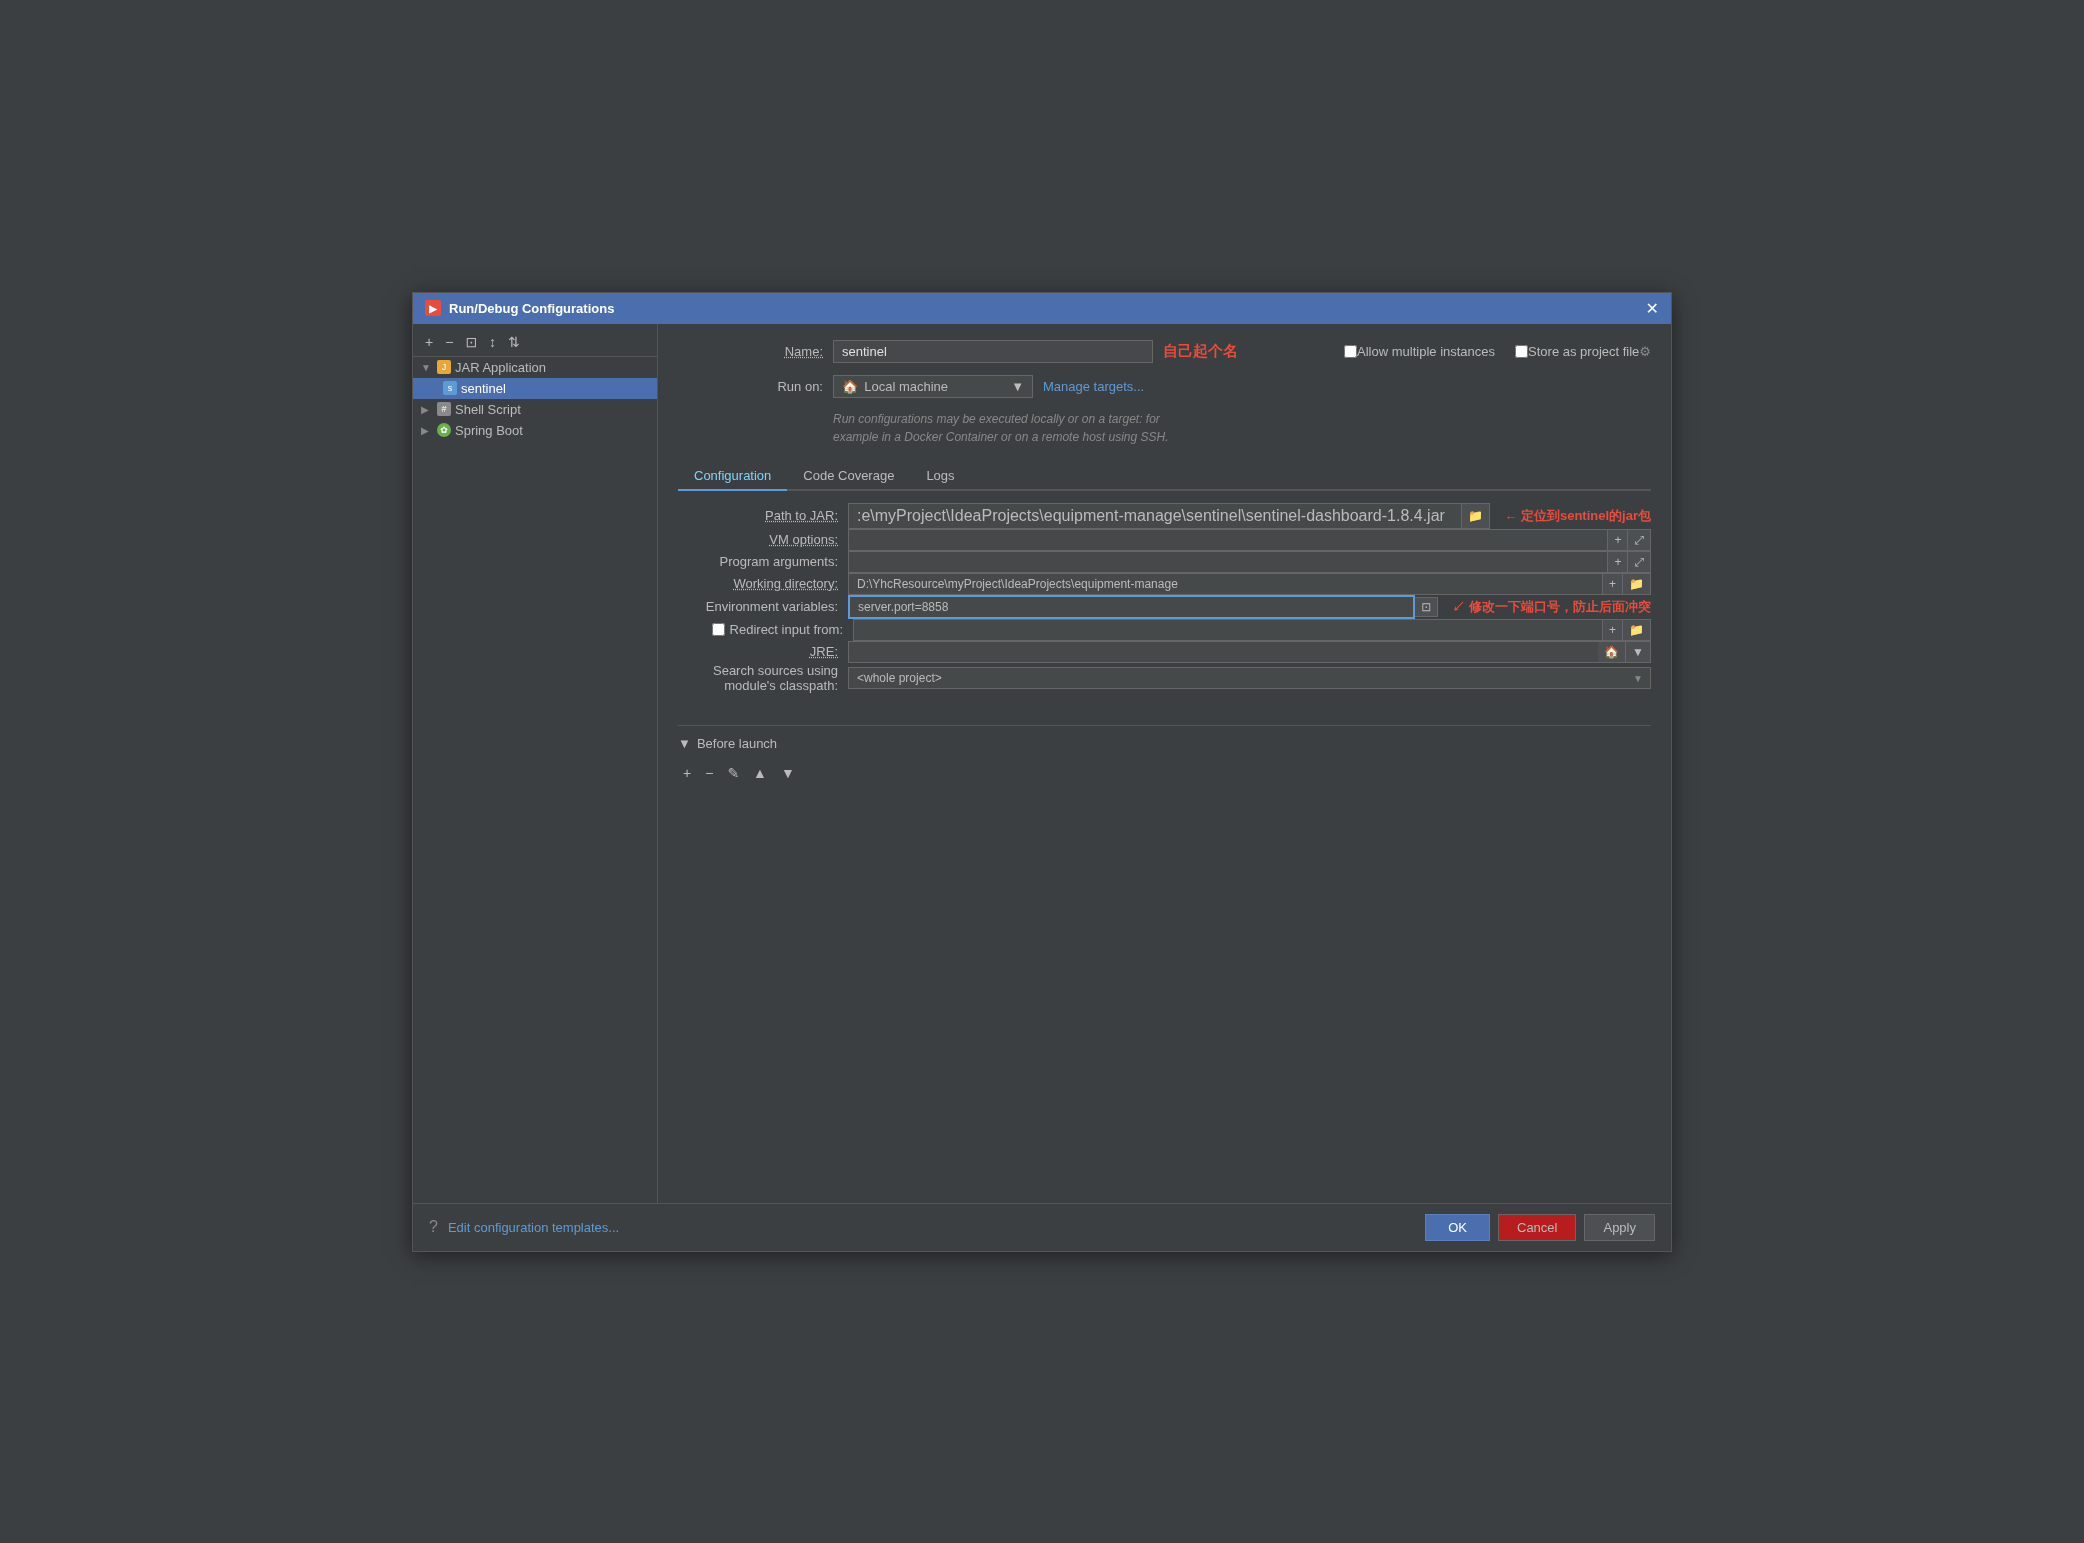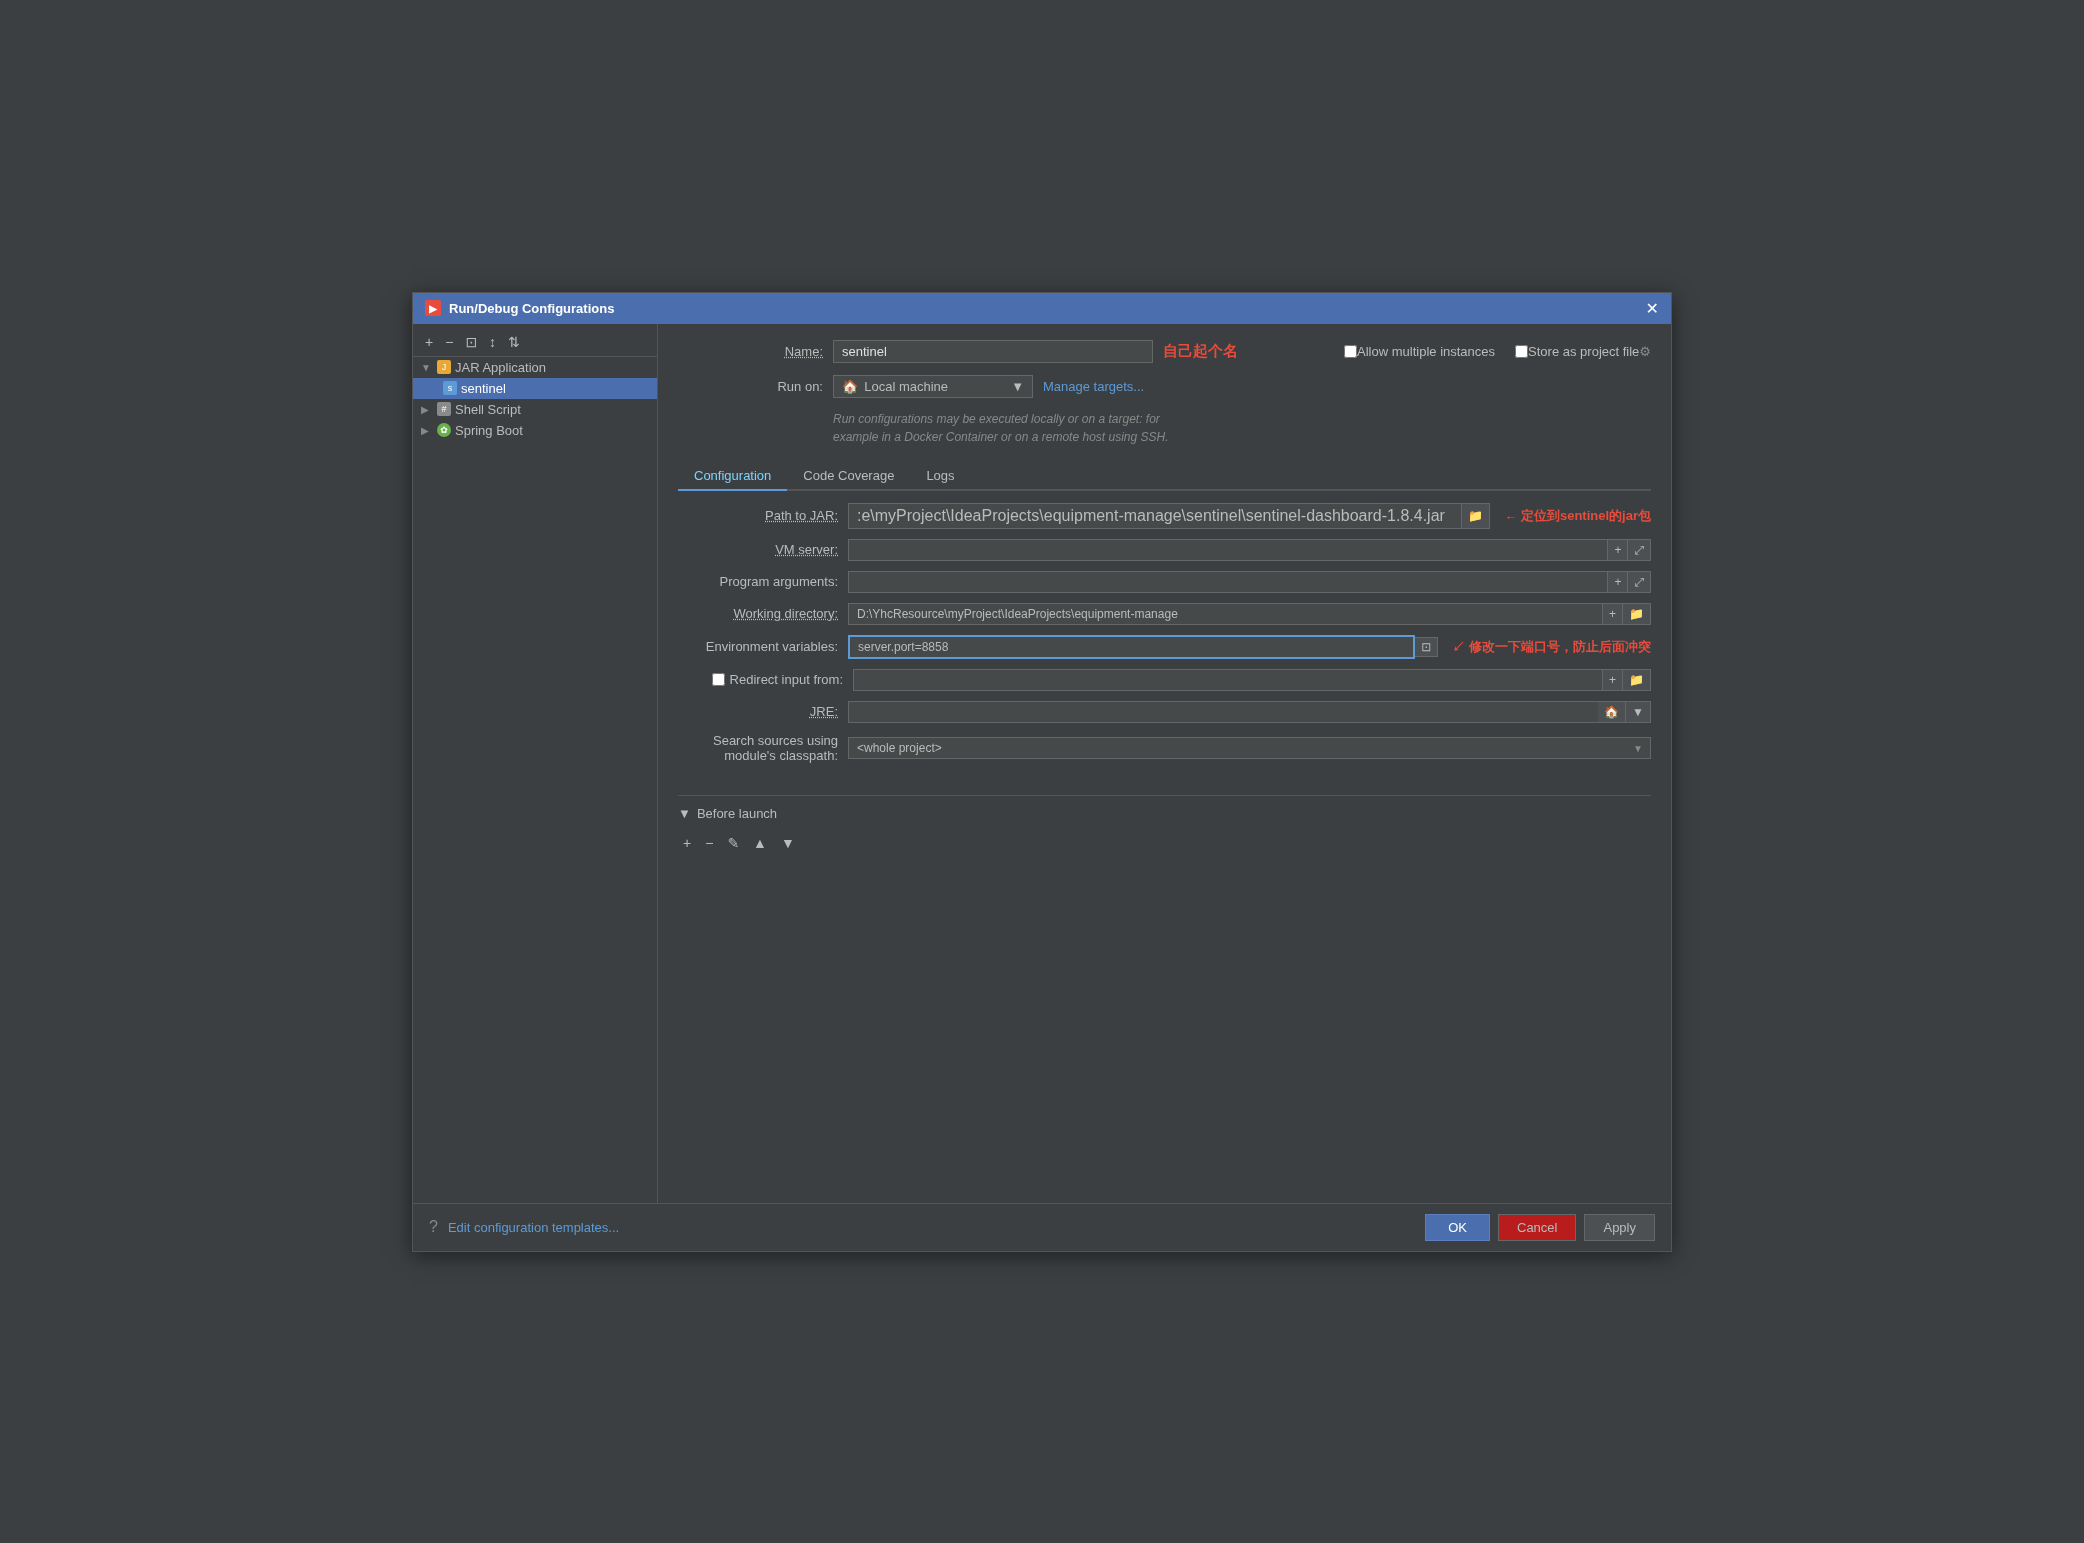--- a/index.html
+++ b/index.html
@@ -218,21 +218,20 @@
       border-bottom: 2px solid transparent;
       margin-bottom: -2px;
     }
     .tab.active {
       color: #7dd3fc;
       border-bottom: 2px solid #5c9bd6;
     }
     .config-section {
       display: flex;
       flex-direction: column;
-      gap: 10px;
     }
     .field-row {
       display: flex;
       align-items: center;
       gap: 10px;
     }
     .field-label {
       width: 160px;
       text-align: right;
       color: #bbb;
@@ -479,21 +478,21 @@
         <div class="field-row">
           <span class="field-label underline">Path to JAR:</span>
           <div class="field-input-with-btn">
             <input class="field-input" type="text" style="font-size: 16px;" value=":e\myProject\IdeaProjects\equipment-manage\sentinel\sentinel-dashboard-1.8.4.jar">
             <button class="input-btn">📁</button>
           </div>
           <span class="red-arrow-text" style="position:relative; font-size:13px; white-space:nowrap; margin-left:4px;">← 定位到sentinel的jar包</span>
         </div>
 
         <div class="field-row">
-          <span class="field-label underline">VM server:</span>
+          <span class="field-label underline">VM options:</span>
           <div class="field-input-with-btn">
             <input class="field-input" type="text" style="">
             <button class="input-btn">+</button>
             <button class="input-btn">⤢</button>
           </div>
         </div>
 
         <div class="field-row">
           <span class="field-label">Program arguments:</span>
           <div class="field-input-with-btn">

